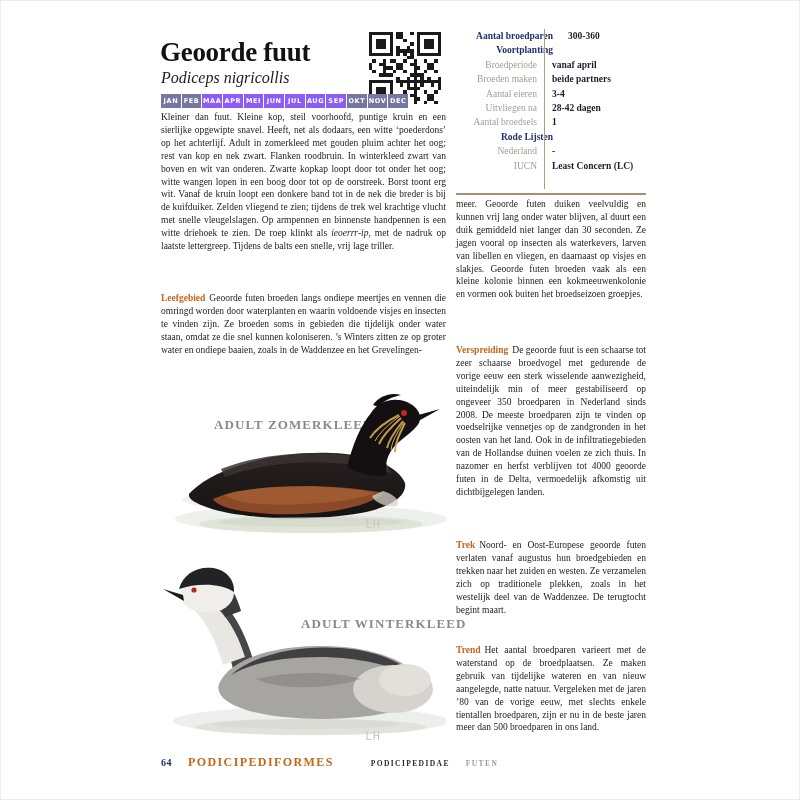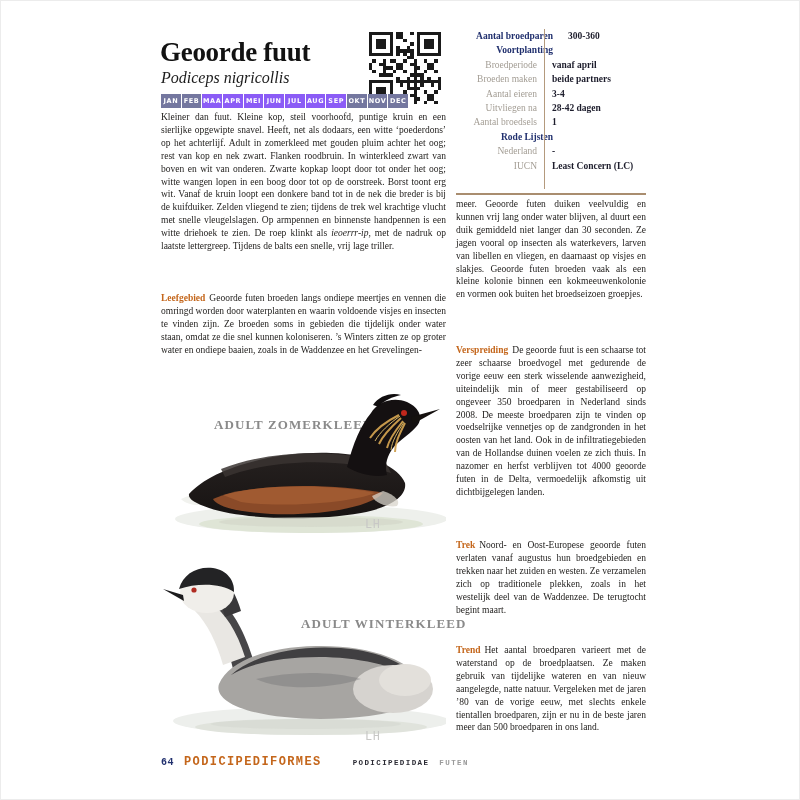--- a/index.html
+++ b/index.html
@@ -36,22 +36,22 @@
   .ib-value{padding-left:8px;color:#1d1d2c;font-weight:bold;}
   .vrule{left:543px;top:28px;width:1px;height:160px;background:#b49a7d;}
   .hrule{left:455px;top:192px;width:190px;height:2px;background:#a98d6f;}
 
   
   .photo-label{font-family:Liberation Serif, serif;font-size:13px;font-weight:bold;
                letter-spacing:1.1px;color:#8a8a8a;margin-top:16px;}
   .credit{font-family:Liberation Mono, monospace;font-size:12px;letter-spacing:0.5px;color:#c8c8c6;}
 
   
-  .footer{left:160px;top:754px;display:flex;align-items:baseline;gap:10px;
-          font-family:Liberation Mono, monospace;}
+  .footer{left:160px;top:754px;display:flex;align-items:baseline;gap:16px;
+          font-family:Liberation Serif, serif;}
   .f-num{font-size:10px;font-weight:bold;color:#21306e;letter-spacing:0.5px;}
   .f-order{font-size:12px;font-weight:bold;color:#c4661b;letter-spacing:1.4px;}
   .f-family{font-size:7.5px;font-weight:bold;color:#2a2a33;letter-spacing:1.4px;margin-left:21px;}
   .f-group{font-size:7.5px;font-weight:bold;color:#9b9b9b;letter-spacing:1.4px;}
 </style>
 </head>
 <body>
 
 <div class="page">
 

